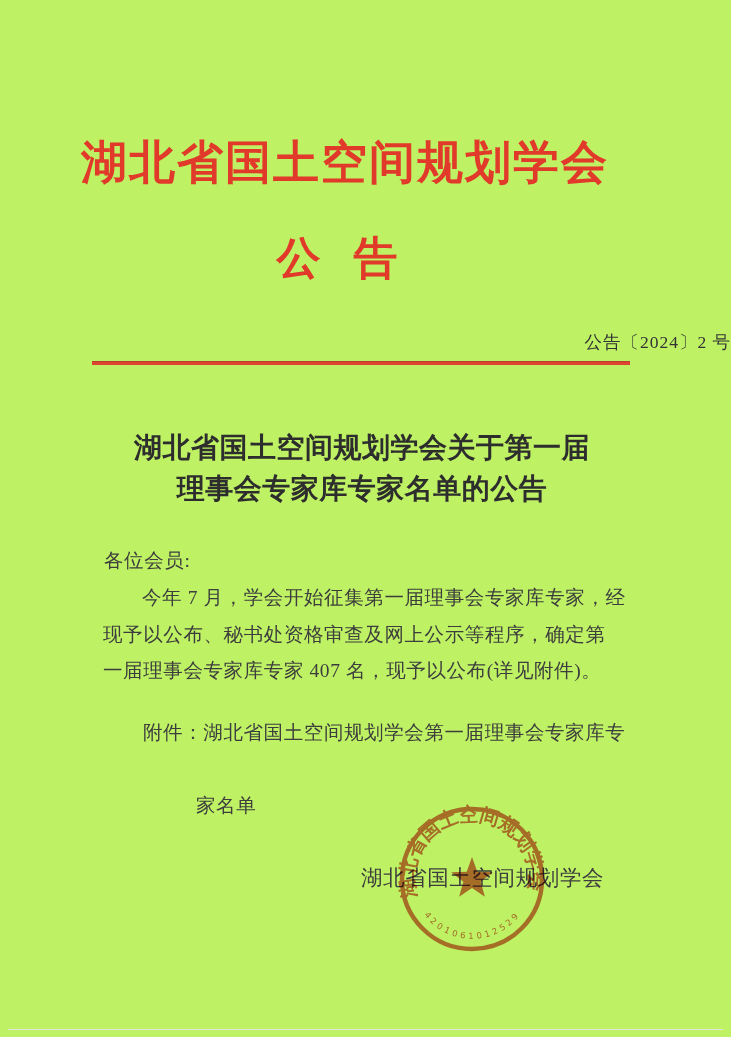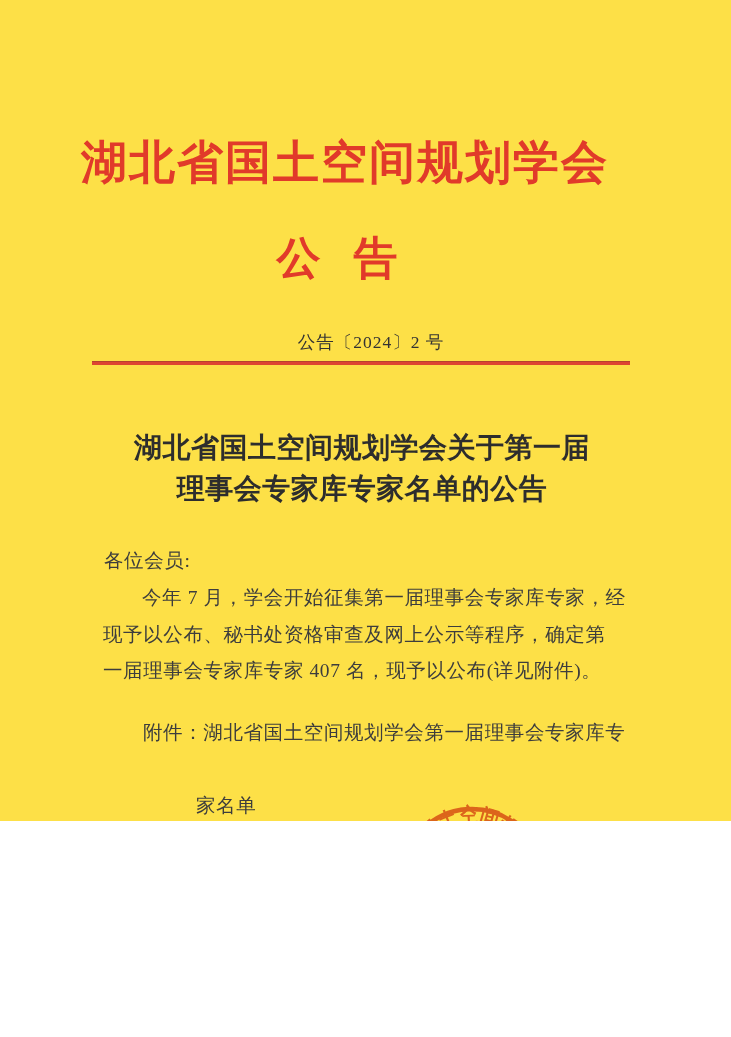--- a/index.html
+++ b/index.html
@@ -1,41 +1,41 @@
 <!DOCTYPE html>
 <html><head>
 <meta charset="utf-8">
 <style>
   html,body { margin:0; padding:0; background:#ffffff; }
   .page {
     position: relative;
     width: 731px;
-    height: 821px;
-    background: #fde047;
+    height: 1037px;
+    background: #bef264;
     overflow: hidden;
     font-family: "Liberation Serif", "DejaVu Serif", serif;
     color: #3a3a3a;
   }
   .abs { position: absolute; }
   .org-title {
     top: 132px; left: 0; width: 690px;
     text-align: center;
     font-size: 46px; font-weight: bold;
     letter-spacing: 2px;
     color: #e13a2a;
   }
   .gonggao {
     top: 229px; left: 0; width: 674px;
     display: flex; justify-content: center; gap: 33px;
     font-size: 44px; font-weight: bold;
     color: #e13a2a;
   }
   .doc-no {
     top: 330px; left: 11px; width: 720px;
-    text-align: center;
+    text-align: right;
     font-size: 17.5px;
     color: #333333;
     letter-spacing: 1px;
   }
   .divider {
     top: 361px; left: 92px; width: 538px; height: 3px;
     background: #dd4531;
     border-top: 1px solid #b8402e;
   }
   .doc-title-line {

